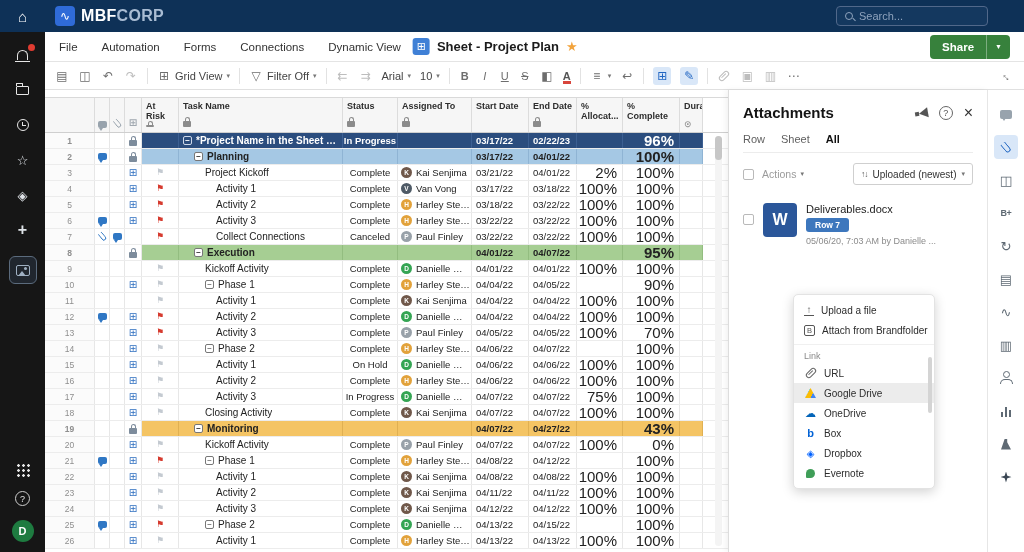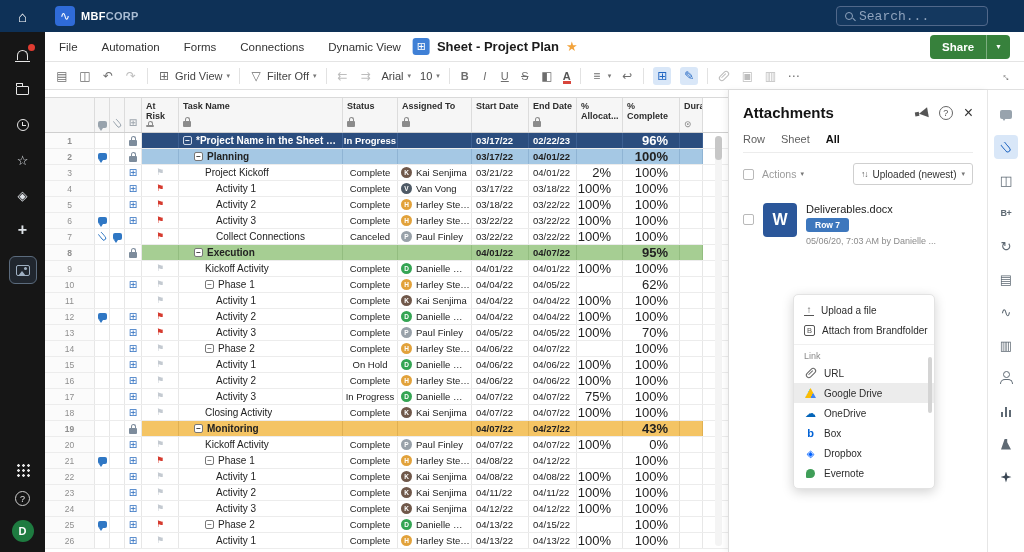--- a/index.html
+++ b/index.html
@@ -3,24 +3,24 @@
 <meta charset="utf-8">
 <style>
 *{margin:0;padding:0;box-sizing:border-box}
 html,body{width:1024px;height:552px}
 body{font-family:"Liberation Sans","DejaVu Sans",sans-serif;position:relative;overflow:hidden;background:#fff;color:#222;font-size:11px}
 
 .topbar{position:absolute;left:0;top:0;right:0;height:32px;background:#0e3157;display:flex;align-items:center;z-index:30}
 .home{width:45px;text-align:center;color:#fff;font-size:15px;cursor:pointer}
 .logo{display:flex;align-items:center;gap:6px;margin-left:10px}
 .logo-mark{width:20px;height:20px;border-radius:4px;background:#2f6bd8;color:#fff;display:flex;align-items:center;justify-content:center;font-size:12px}
-.logo-text{color:#fff;font-weight:bold;font-size:11px;letter-spacing:.3px}
+.logo-text{color:#fff;font-weight:bold;font-size:16px;letter-spacing:.3px}
 .logo-text span{color:#a9bcd3;font-weight:600}
 .search{margin-left:auto;margin-right:36px;width:152px;height:20px;border:1px solid #51688a;border-radius:4px;background:#14385f;display:flex;align-items:center;padding:0 8px;gap:6px}
-.search input{background:transparent;border:0;outline:0;color:#cdd8e6;font-size:13px;width:100%;font-family:Liberation Mono, monospace}
+.search input{background:transparent;border:0;outline:0;color:#cdd8e6;font-size:11px;width:100%;font-family:Liberation Sans, sans-serif}
 .search input::placeholder{color:#8fa3bd}
 .mag{width:8px;height:8px;border:1.3px solid #8fa3bd;border-radius:50%;position:relative;flex:none}
 .mag::after{content:"";position:absolute;width:4px;height:1.3px;background:#8fa3bd;transform:rotate(45deg);right:-4px;bottom:-1px}
 
 .rail{position:absolute;left:0;top:32px;bottom:0;width:45px;background:#161616;z-index:25;display:flex;flex-direction:column;align-items:center;padding-top:14px;gap:17px;color:#e6e6e6}
 .ri{width:18px;height:18px;display:flex;align-items:center;justify-content:center;font-size:13px;color:#dfe3e8;position:relative;cursor:pointer}
 .badge-dot{position:absolute;top:-2px;right:-3px;width:7px;height:7px;background:#e03c31;border-radius:50%}
 .bell{width:11px;height:10px;border:1.4px solid #e6e6e6;border-bottom:0;border-radius:6px 6px 0 0;position:relative}
 .bell::after{content:"";position:absolute;left:-3px;right:-3px;bottom:-2px;height:1.4px;background:#e6e6e6}
 .folder{width:13px;height:9px;border:1.3px solid #e6e6e6;border-radius:1px;position:relative}
@@ -78,21 +78,21 @@
 .cell.num{justify-content:center;color:#8e8e8e;font-size:8.5px;background:#fbfbfb}
 .cell.icol{justify-content:center;padding:0}
 .cell.atrisk{justify-content:center}
 .cell.task{padding-right:3px}
 .ttext{overflow:hidden;text-overflow:ellipsis}
 .cell.status{justify-content:center;font-size:9.5px}
 .cell.who{padding-left:3px;gap:4px;font-size:9.5px}
 .av{width:11px;height:11px;border-radius:50%;color:#fff;font-size:6.5px;font-weight:bold;display:flex;align-items:center;justify-content:center;flex:none}
 .wname{overflow:hidden;text-overflow:ellipsis}
 .cell.date{padding-left:4px;font-size:9.5px}
-.cell.pct{justify-content:flex-end;padding-right:11px;font-size:13px}
+.cell.pct{justify-content:flex-end;padding-right:5px;font-size:15px}
 .gap{border:0}
 .t-summary{font-weight:bold}
 .t-summary .band{background:#2b4d7e;color:#fff;border-right-color:#3c5f92}
 .t-blue,.t-green,.t-amber{font-weight:bold}
 .t-blue .band{background:#a5c8e4;border-right-color:#8fb4d4}
 .t-green .band{background:#a6ce93;border-right-color:#93bd80}
 .t-amber .band{background:#f4c464;border-right-color:#e0b052}
 .collapse{width:9px;height:9px;border:1px solid #777;border-radius:2px;font-size:8px;line-height:7px;margin-right:4px;flex:none;background:#fff;color:#333;display:inline-flex;align-items:center;justify-content:center}
 .t-summary .collapse{background:transparent;border-color:#cfd9ea;color:#fff}
 .flag{font-size:9px;line-height:1}
@@ -568,21 +568,21 @@
             <span class="ttext">Phase 1</span>
           </div>
           <div class="cell status band">Complete</div>
           <div class="cell who band">
             <span class="av" style="background: rgb(226, 162, 59);">H</span>
             <span class="wname">Harley Sterling</span>
           </div>
           <div class="cell date band">04/04/22</div>
           <div class="cell date band">04/05/22</div>
           <div class="cell pct band"></div>
-          <div class="cell pct band">62%</div>
+          <div class="cell pct band">90%</div>
           <div class="cell dura band"></div>
           <div class="gap"></div>
         </div>
         <div class="grow">
           <div class="cell num">11</div>
           <div class="cell icol"></div>
           <div class="cell icol"></div>
           <div class="cell icol"></div>
           <div class="cell atrisk band">
             <span class="flag gray">⚑</span>

